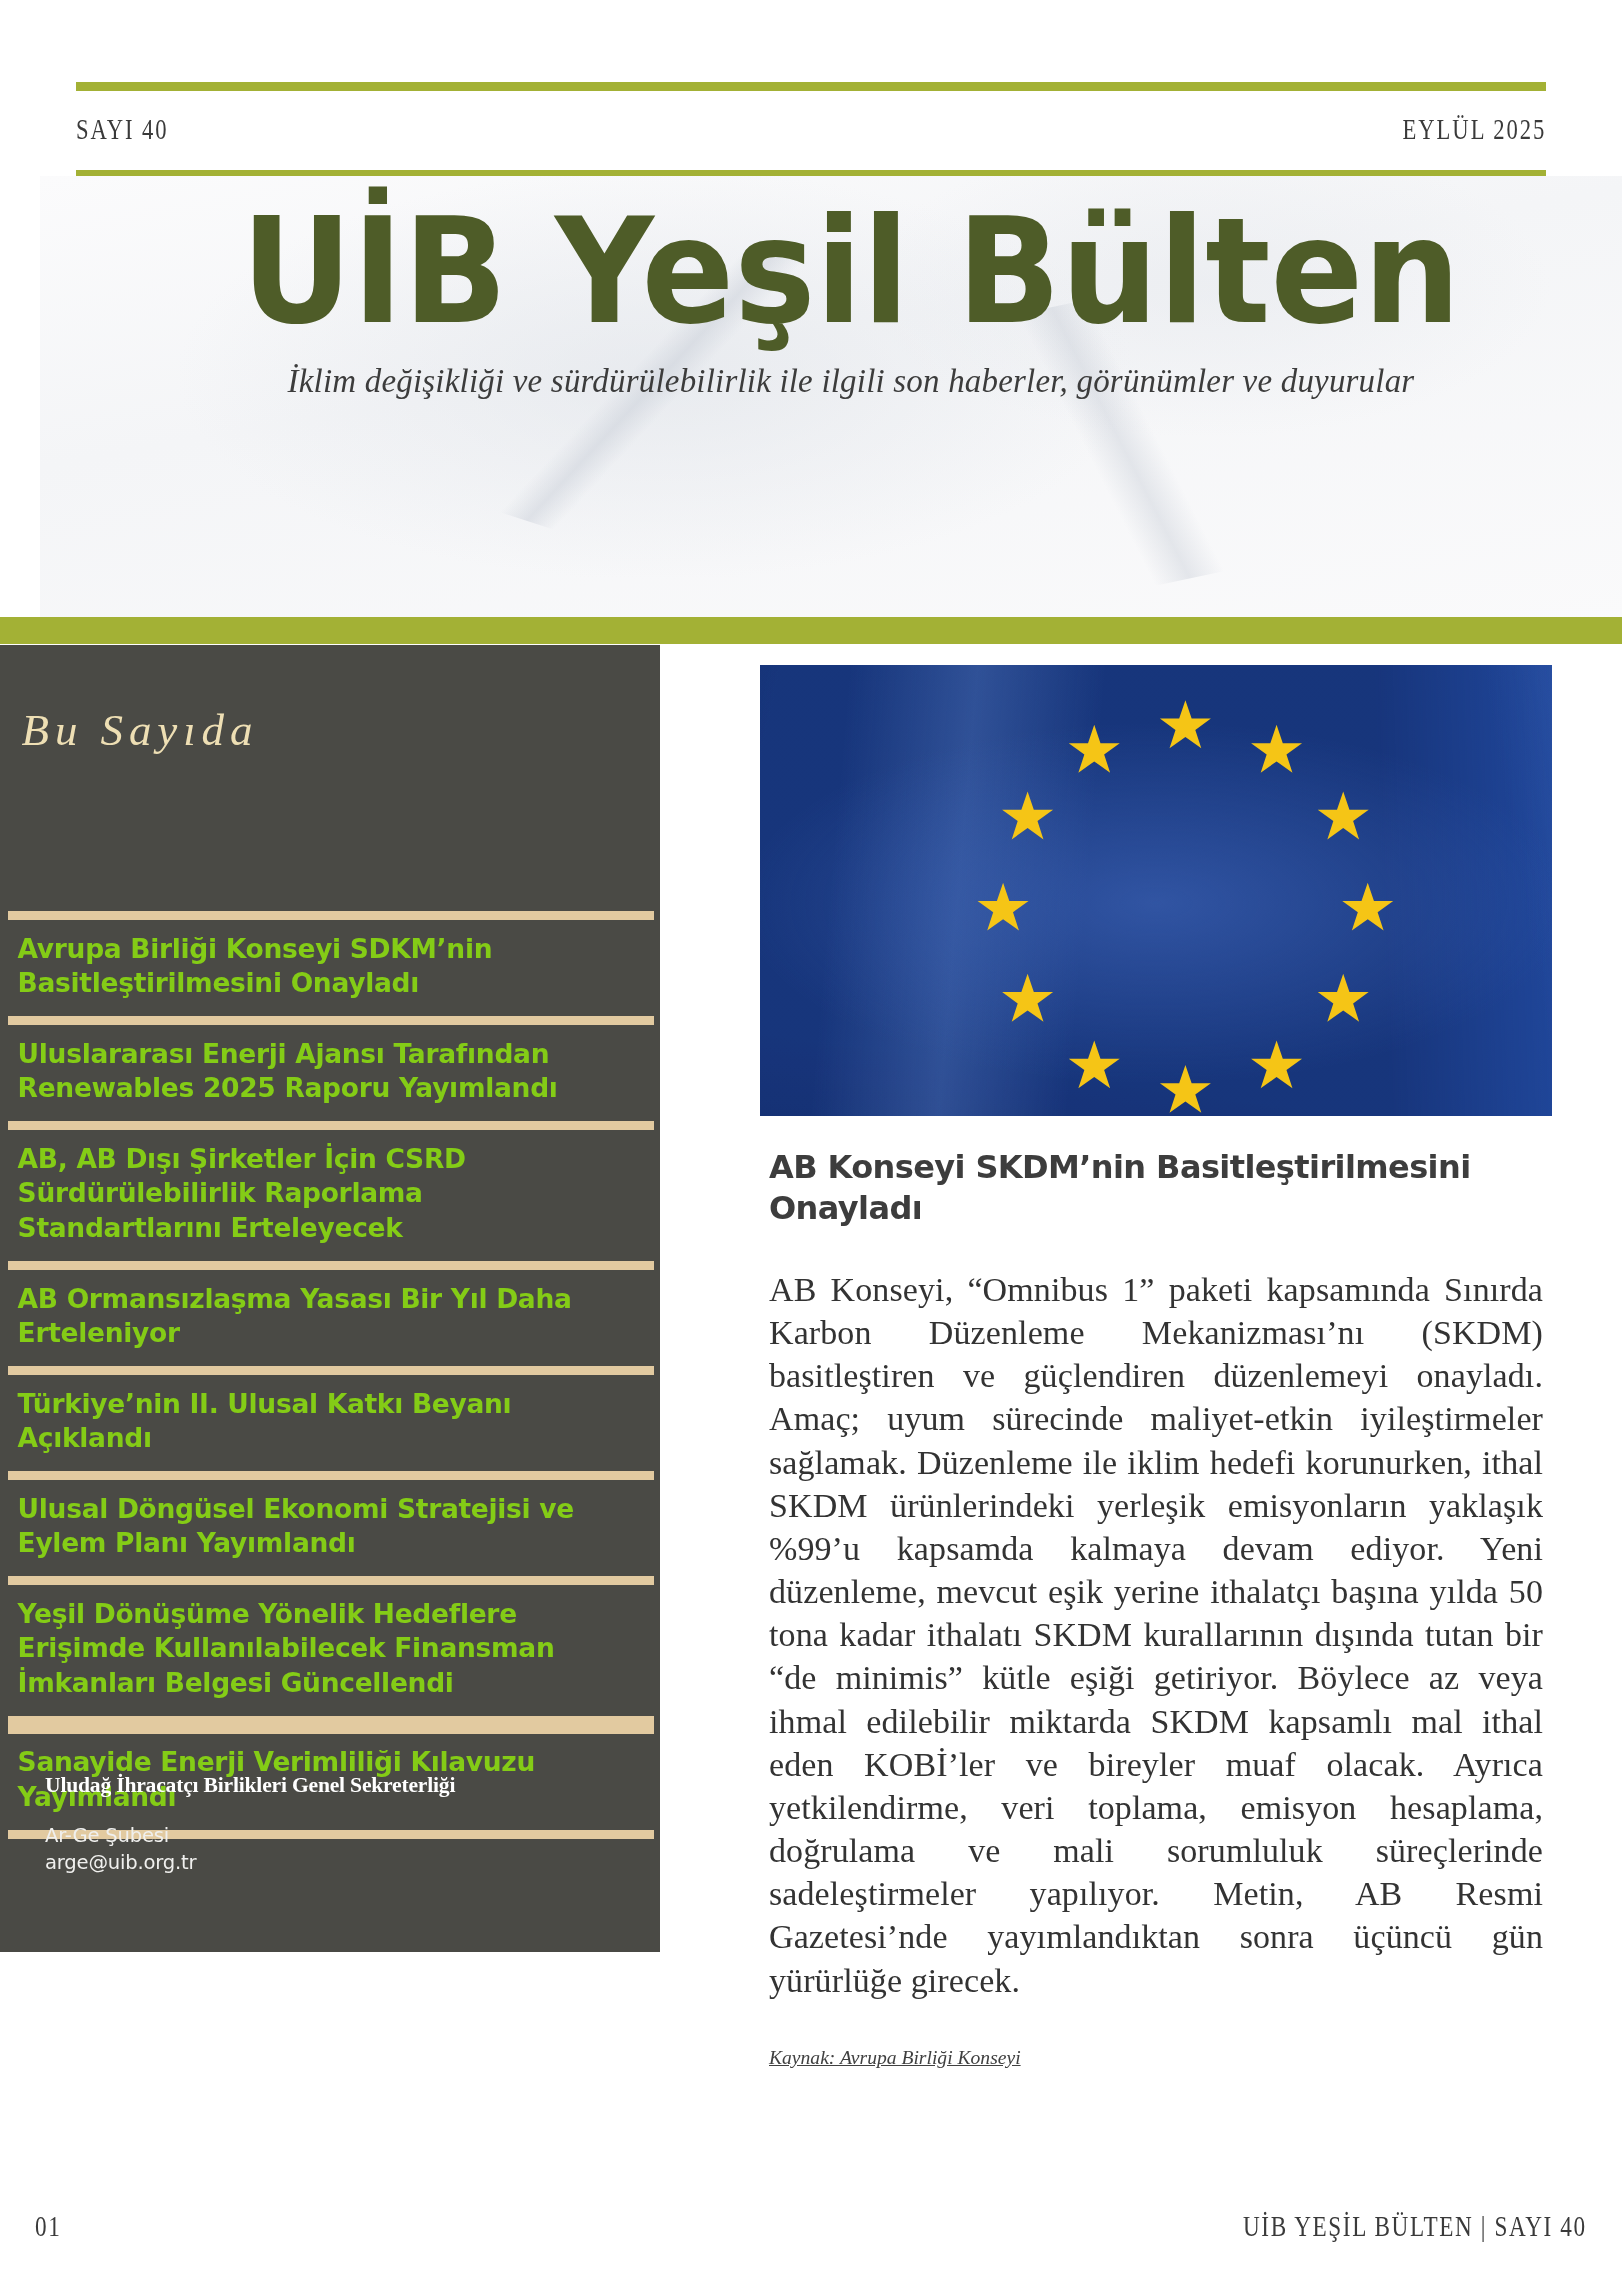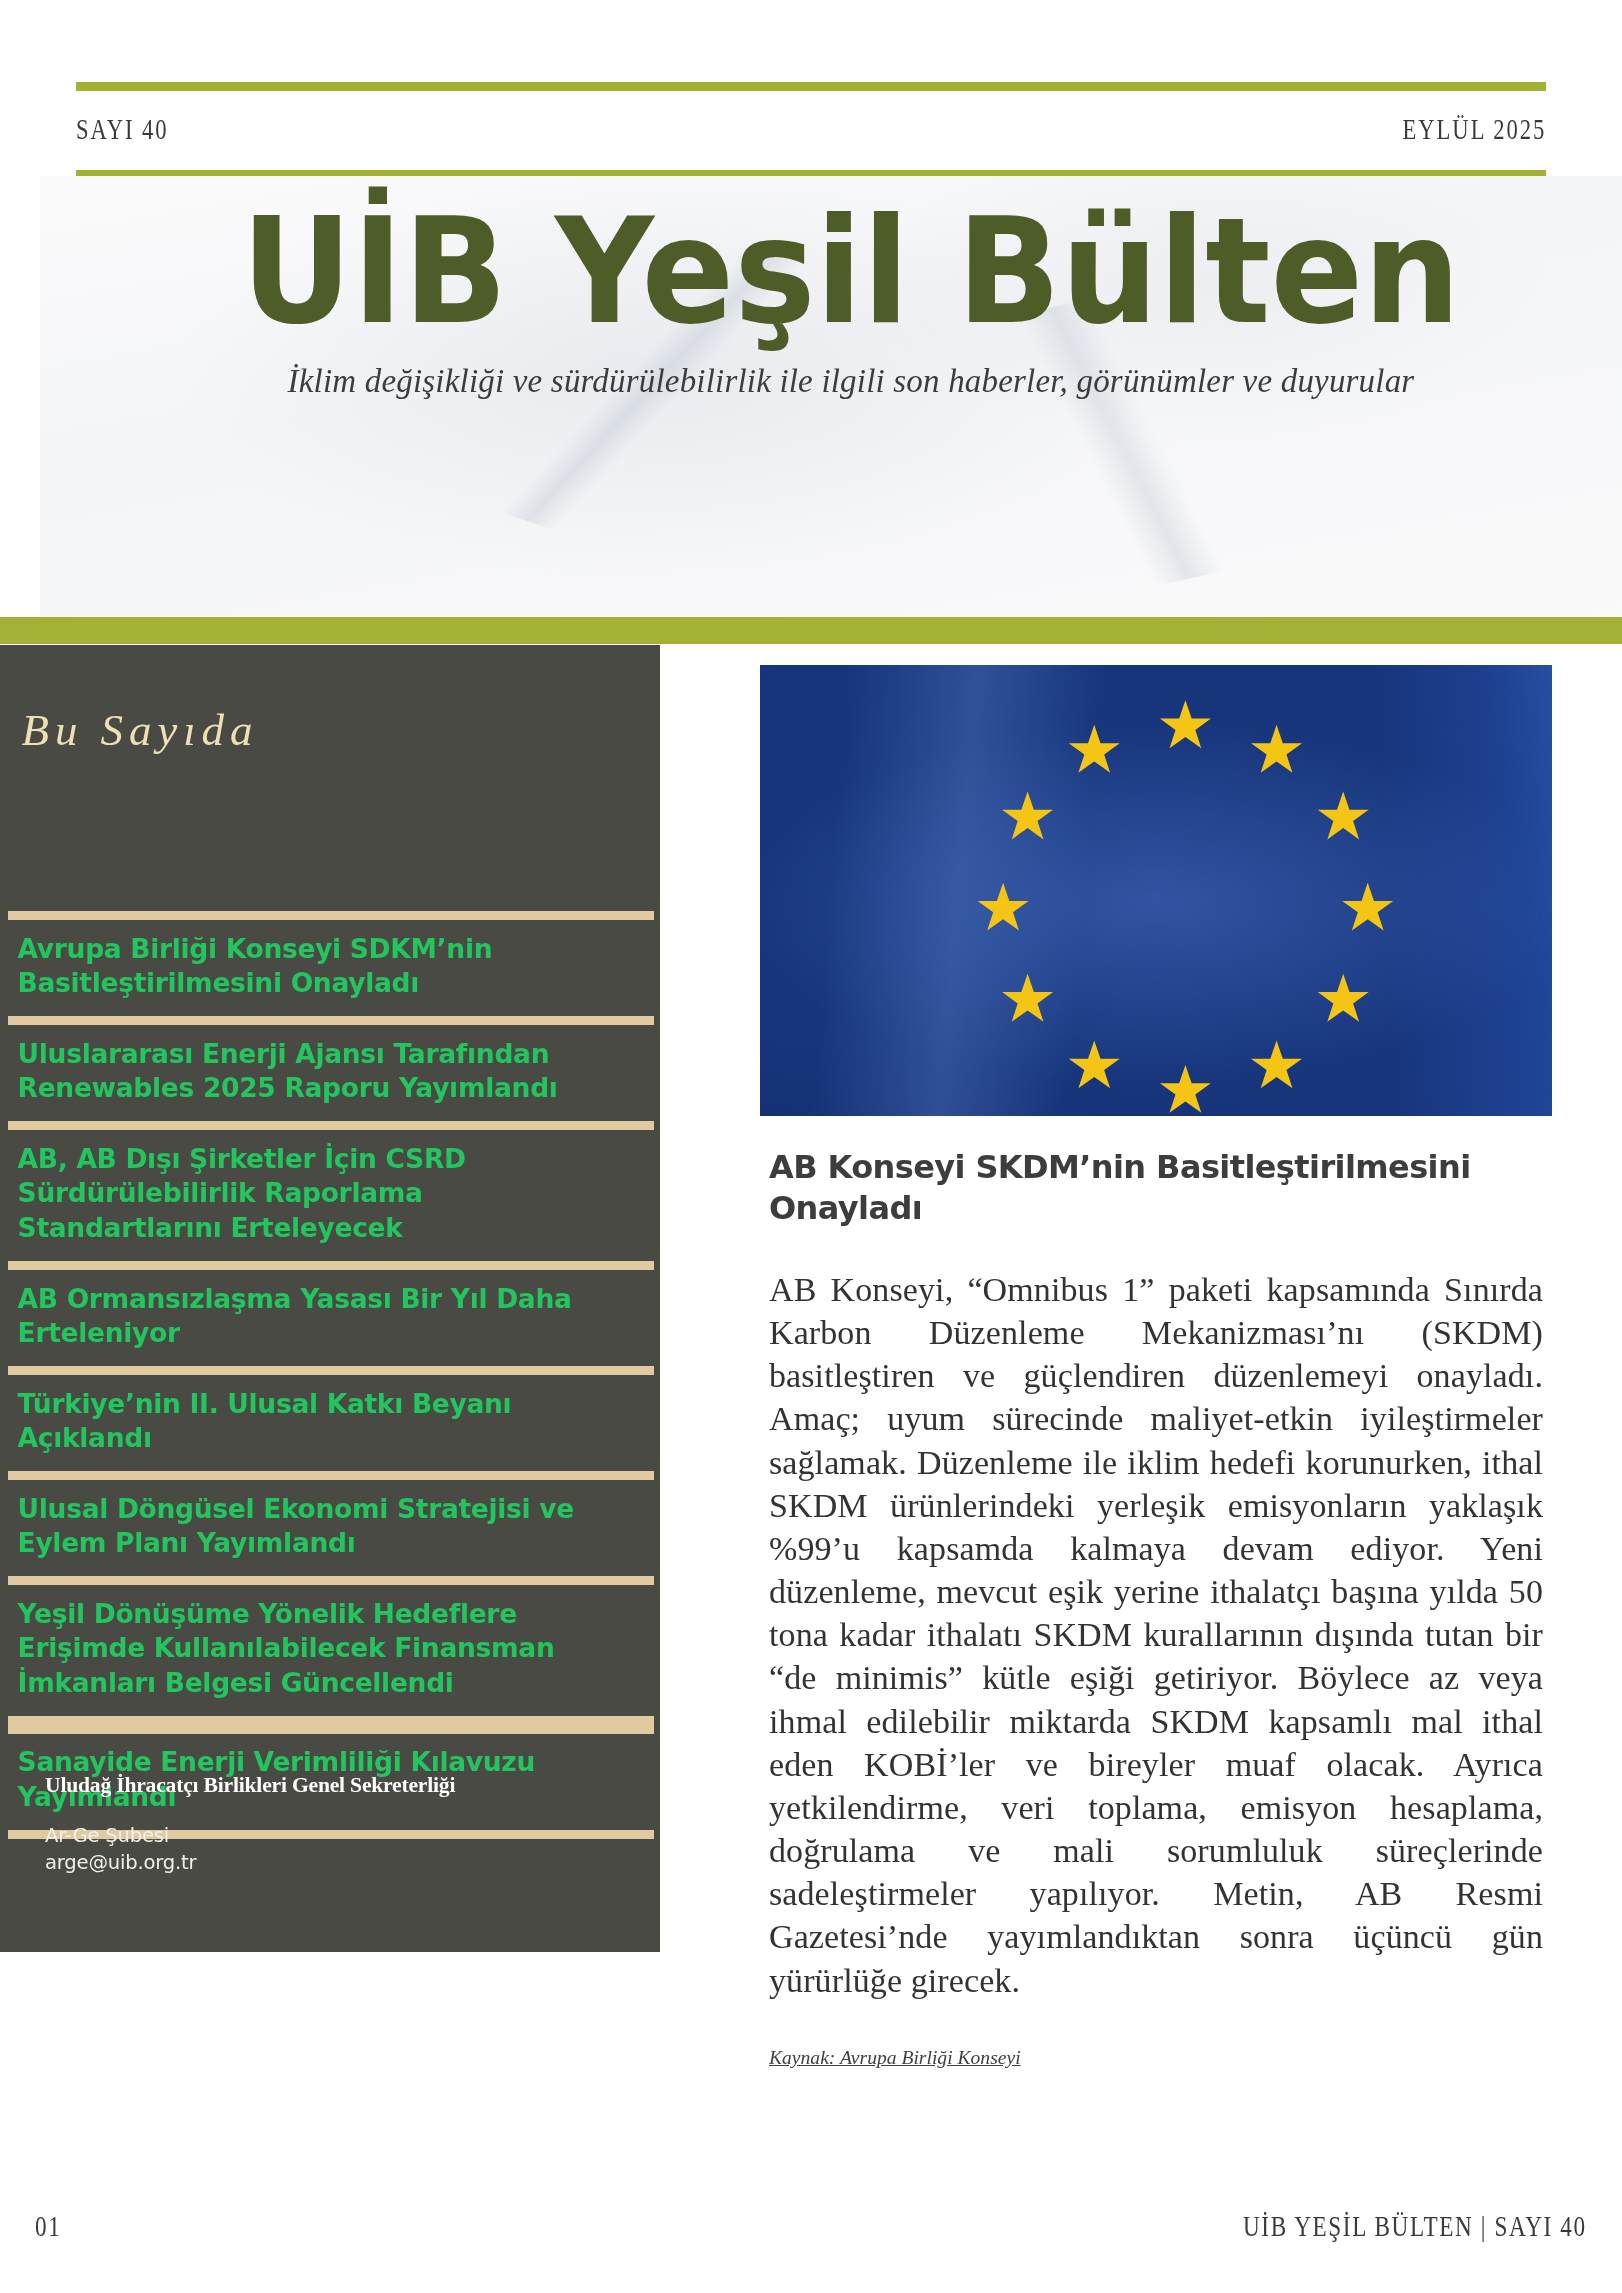--- a/index.html
+++ b/index.html
@@ -147,21 +147,21 @@
     top: 266px;
     left: 0;
     width: 660px;
   }
   .toc-divider {
     height: 8.8px;
     background: #e2caa0;
     margin: 0 5.9px 0 7.8px;
   }
   .toc-item {
-    color: #22c55e;
+    color: #84cc16;
     font-family: "DejaVu Sans", sans-serif;
     font-weight: bold;
     font-size: 26.5px;
     line-height: 1.30;
     padding: 11.8px 39px 15.7px 17.6px;
     letter-spacing: -0.3px;
   }
 
   .sidebar-footer {
     position: absolute;

